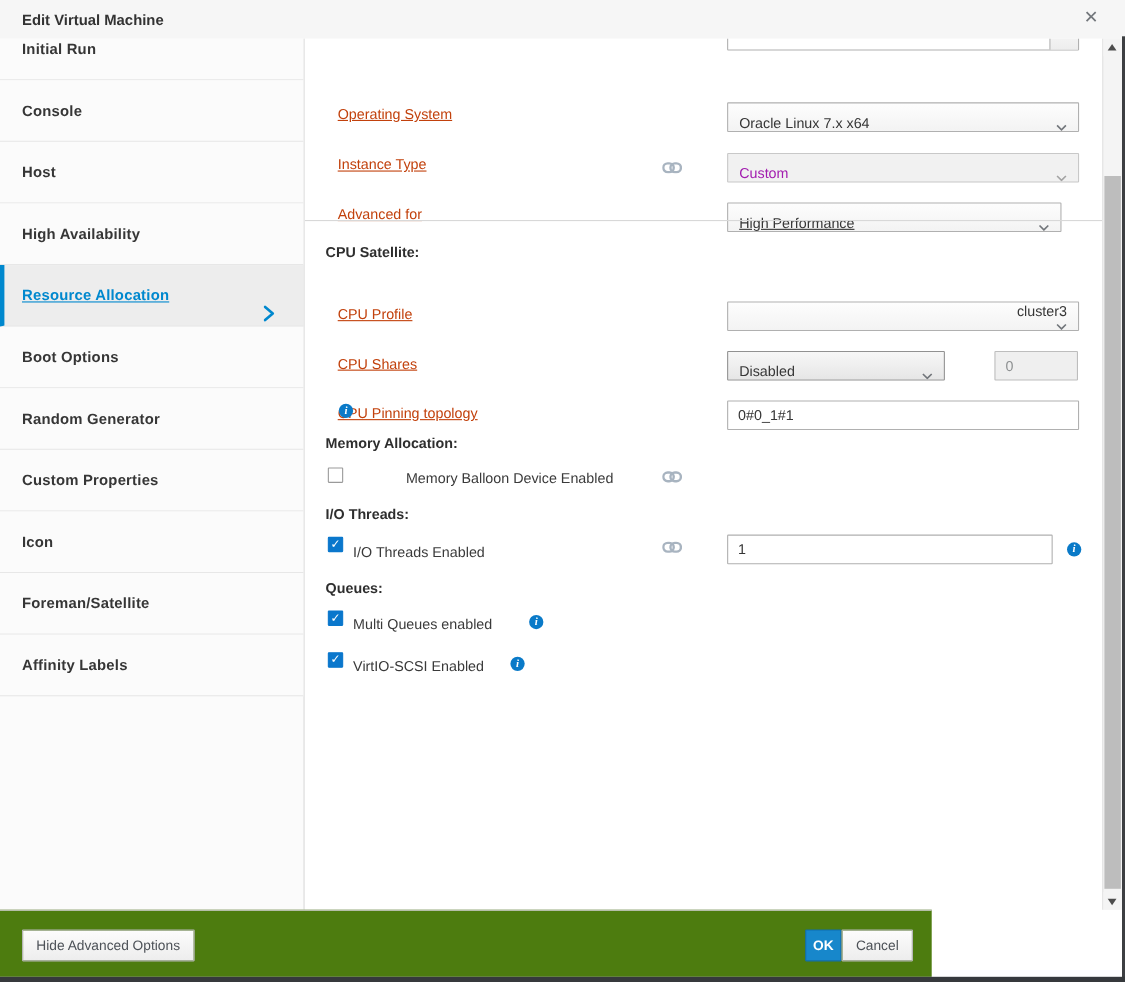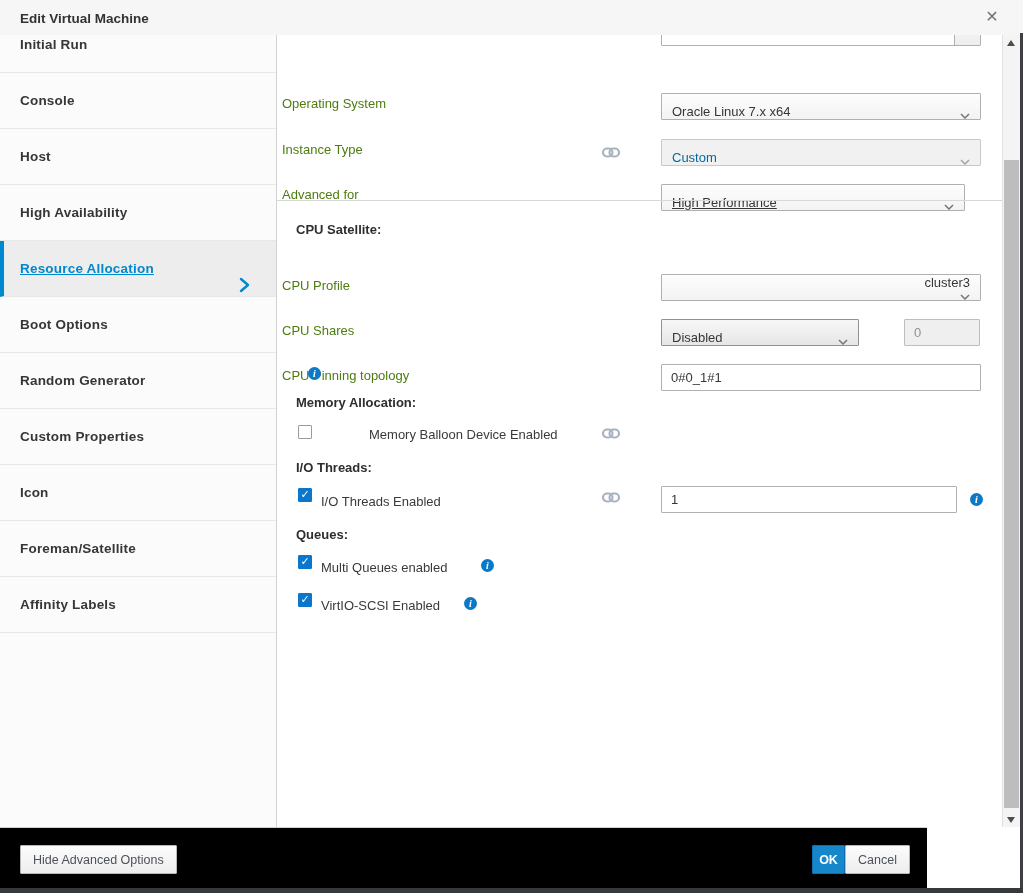--- a/index.html
+++ b/index.html
@@ -28,31 +28,31 @@
   .nav-list { margin-top:-18px; }
   .nav-item { position:relative; height:56px; line-height:56px; padding-left:20px;
     border-bottom:1px solid #e7e7e7; font-weight:bold; font-size:13.5px; color:#363636;
     letter-spacing:.2px; cursor:pointer; background:#fbfbfb; }
   .nav-item.selected { background:#ededed; border-left:4px solid #0088ce; padding-left:16px; }
   .nav-item.selected .nav-label { color:#0088ce; text-decoration:underline; }
   .nav-caret { position:absolute; right:26px; top:20px; }
 
   
   .content { position:relative; width:725px; height:100%; background:#fff; overflow:hidden; }
-  .lbl { position:absolute; left:5px; font-size:13px; color:#4d7c0f; }
+  .lbl { position:absolute; left:30px; font-size:13px; color:#c2410c;text-decoration:underline; }
   .sect { position:absolute; left:19px; font-size:13px; font-weight:bold; color:#2e2e2e; }
 
   .pfselect { position:absolute; height:27px; border:1px solid #b0b0b0; border-radius:1px;
     background:linear-gradient(#fdfdfd,#f3f3f3); display:flex; align-items:flex-end;
     padding:0 10px; cursor:pointer; }
   .pfselect .val { flex:1; font-size:13px; color:#363636; }
   .pfselect .caret { margin-left:6px; display:flex; }
   .pfselect.darker { background:linear-gradient(#f7f7f7,#e6e6e6); border-color:#919191; }
   .pfselect.disabled { background:#f1f1f1; border-color:#c8c8c8; cursor:default; }
-  .pfselect.disabled .val { color:#0369a1; }
+  .pfselect.disabled .val { color:#a21caf; }
 
   .pfinput { position:absolute; height:27px; border:1px solid #b0b0b0; border-radius:1px;
     background:#fff; font-family:inherit; font-size:13px; color:#363636; padding:0 9px; }
   .pfinput:disabled { background:#efefef; border-color:#bdbdbd; color:#8e9192; }
 
   .divider { position:absolute; left:0; width:725px; height:1px; background:#d8d8d8; }
 
   .chk { position:absolute; width:14px; height:14px; border:1px solid #9a9a9a; border-radius:1px;
     background:#fff; cursor:pointer; }
   .chk.checked { background:#0a77cc; border-color:#0a77cc; }
@@ -74,21 +74,21 @@
   
   .scrollbar { position:relative; width:18px; height:100%; background:#f4f4f4; border-left:1px solid #e2e2e2; }
   .sb-btn { position:absolute; left:0; width:17px; height:16px; background:#f4f4f4; cursor:pointer; }
   .sb-btn.up { top:0; } .sb-btn.down { bottom:0; }
   .sb-btn .tri { position:absolute; left:4px; width:0; height:0; border-left:4.5px solid transparent; border-right:4.5px solid transparent; }
   .sb-btn.up .tri { top:5px; border-bottom:6px solid #4d4d4d; }
   .sb-btn.down .tri { top:6px; border-top:6px solid #4d4d4d; }
   .sb-thumb { position:absolute; left:1px; top:125px; width:15px; height:648px; background:#bdbdbd; cursor:pointer; }
 
   
-  .ftr { position:absolute; left:0; top:827px; width:927px; height:61px; background:#000000;
+  .ftr { position:absolute; left:0; top:827px; width:847px; height:61px; background:#4d7c0f;
     border-top:1px solid #cfcfcf; z-index:40; }
   .btn { position:absolute; top:17px; height:29px; border:1px solid #b7b7b7; border-radius:1px;
     background:linear-gradient(#fcfcfc,#ededed); color:#4d5258; font-family:inherit;
     font-size:12.5px; padding:0 12px; cursor:pointer; }
   .btn-hide { left:20px; }
   .btn-ok { right:82px; width:33px; background:#1787cb; border-color:#0f6eb0; color:#fff;
     font-weight:bold; padding:0; }
   .btn-cancel { right:17px; }
 </style>
 </head>

